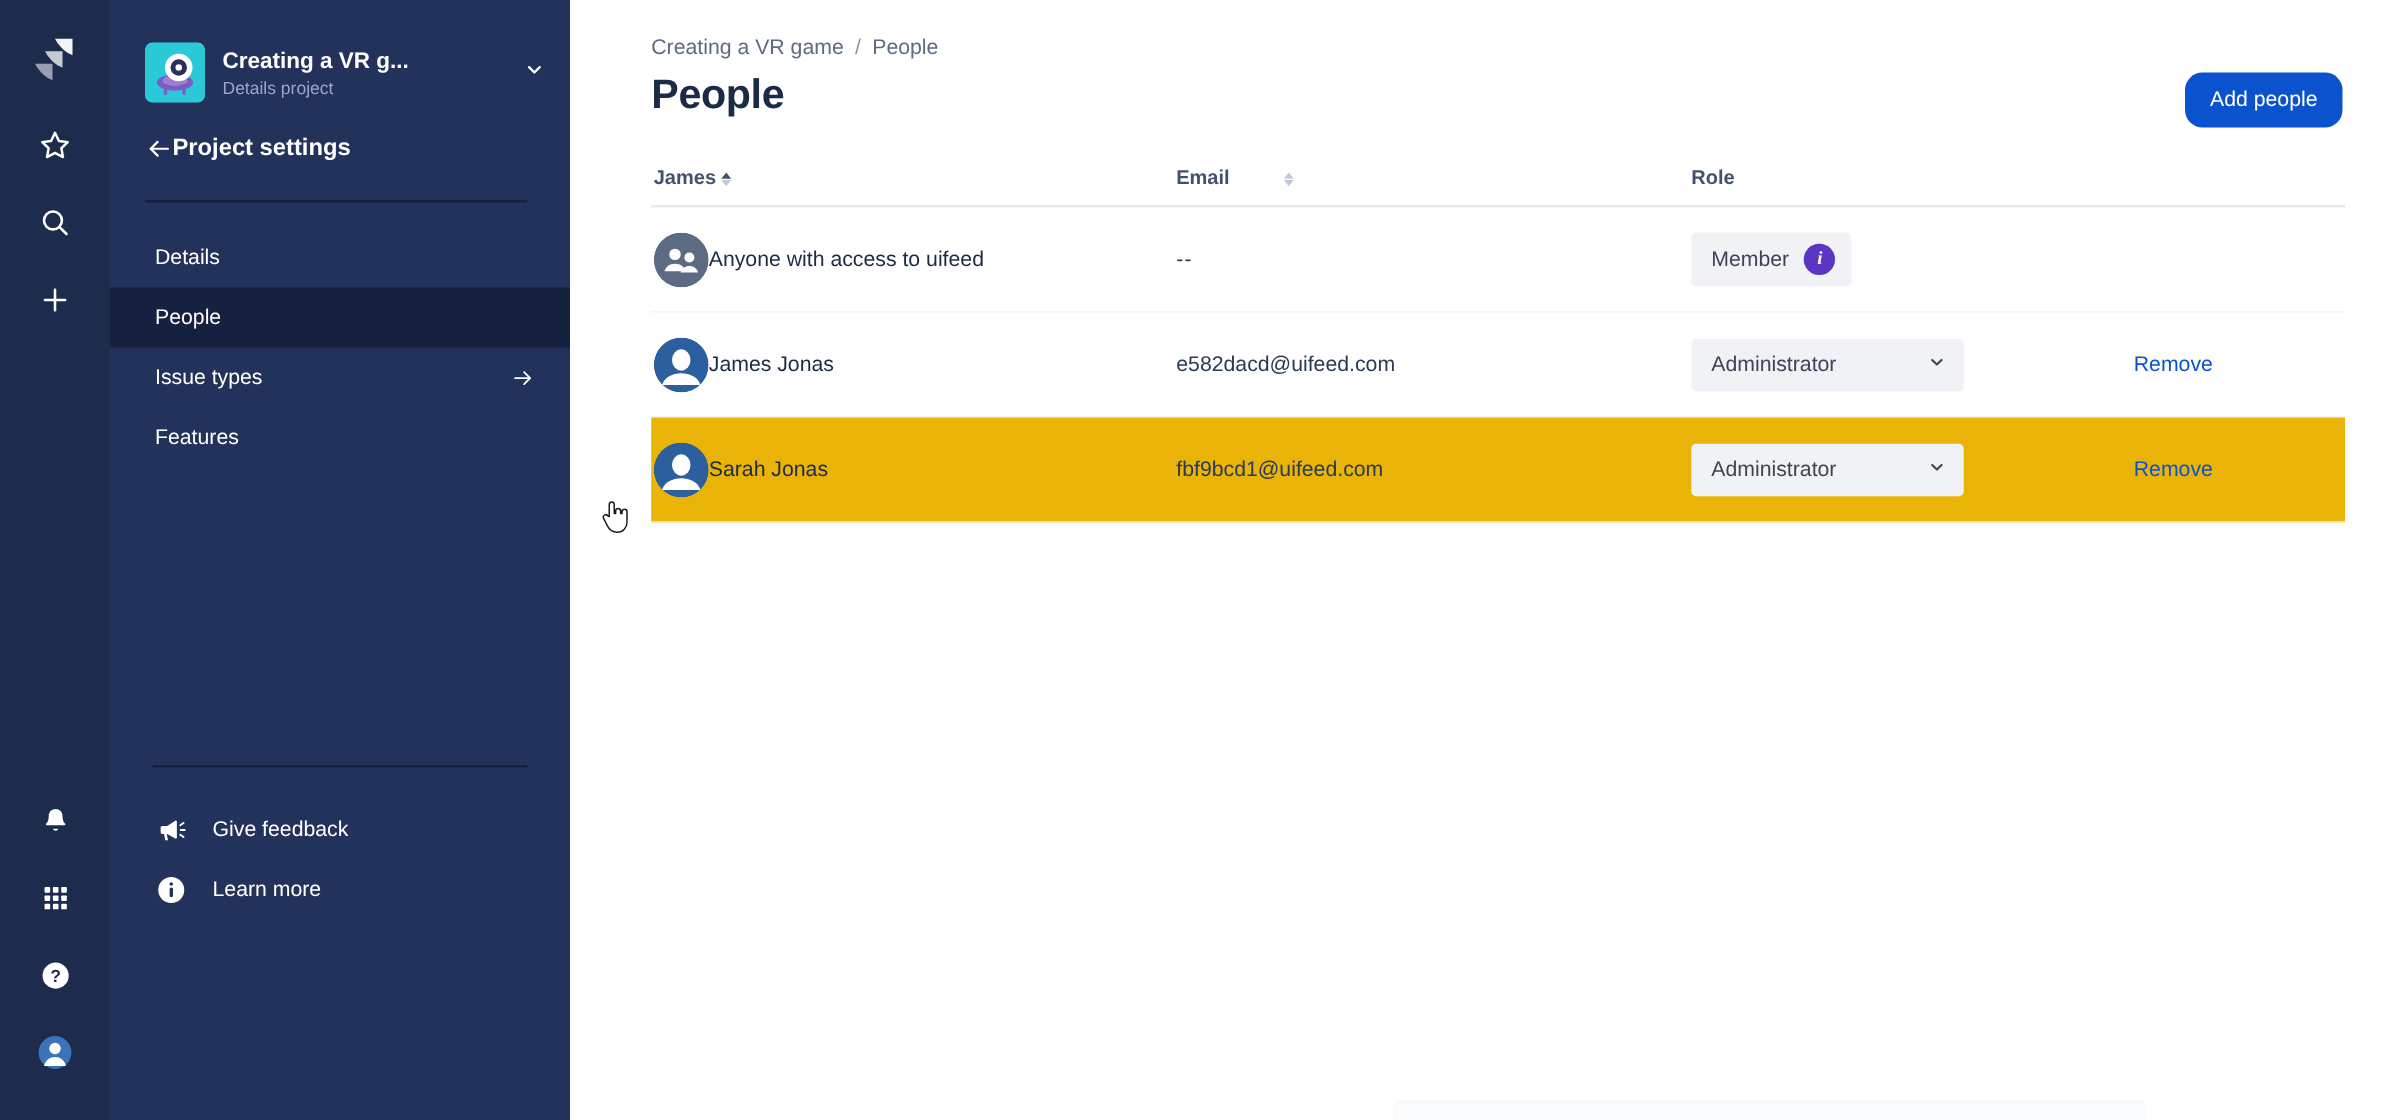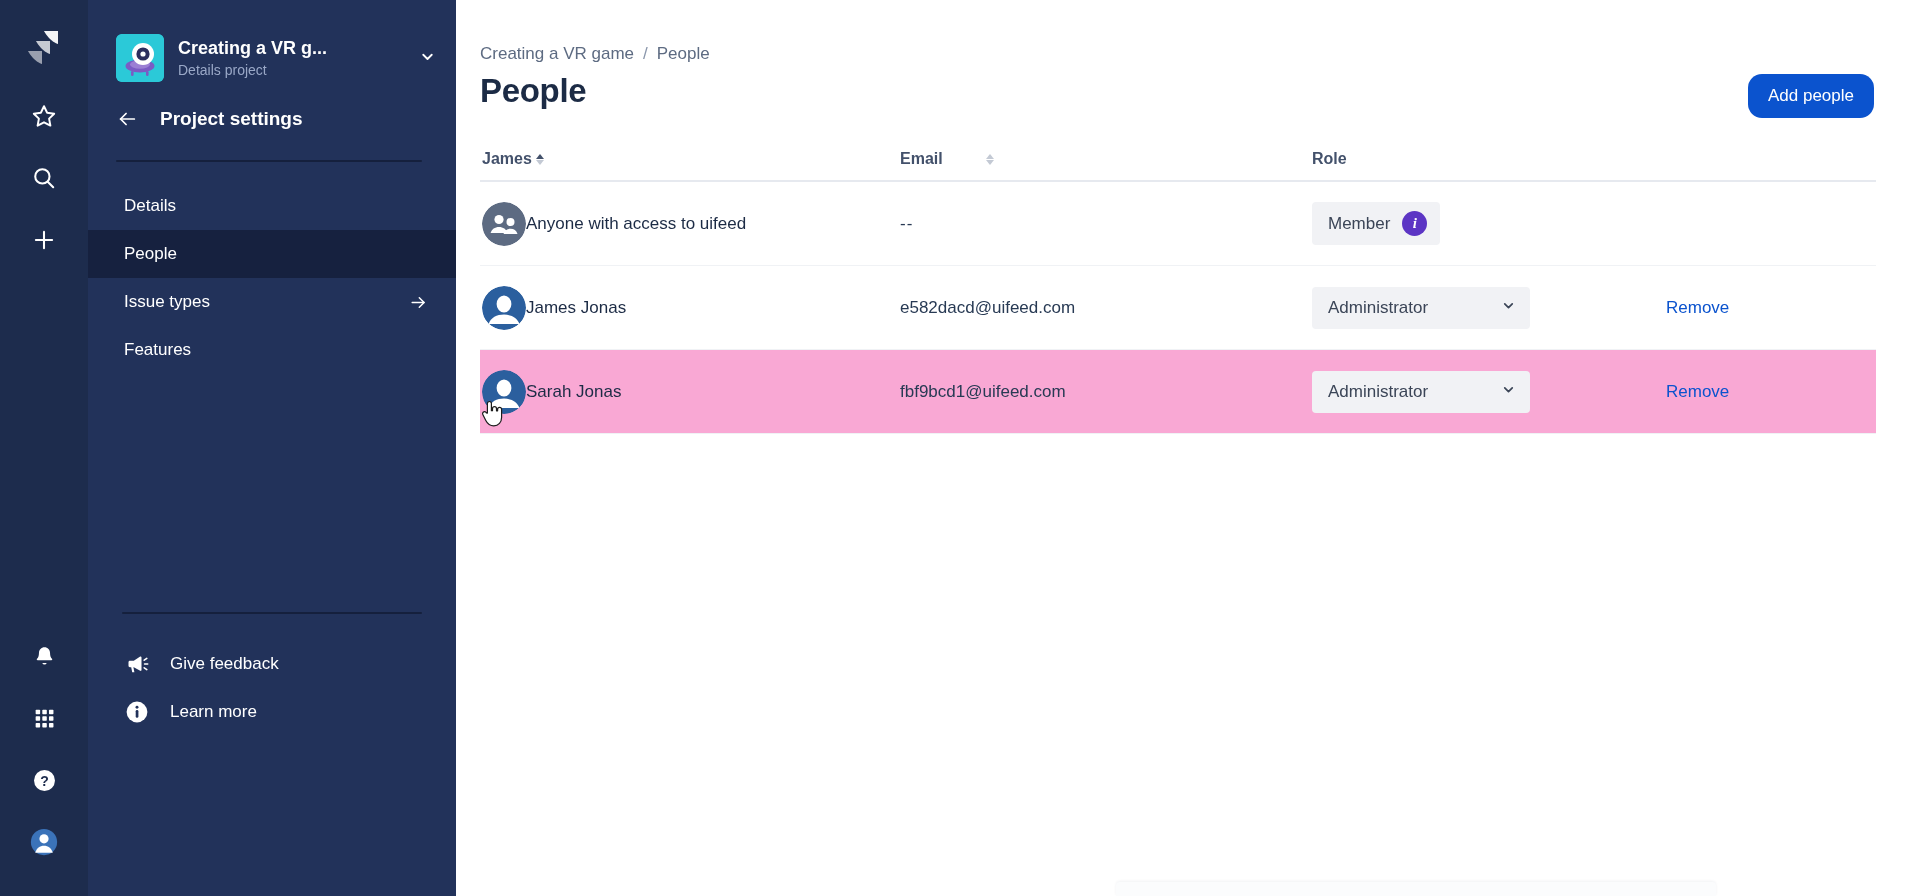--- a/index.html
+++ b/index.html
@@ -46,21 +46,21 @@
   }
   .proj-meta { flex: 1; min-width: 0; }
   .proj-name {
     color: #ffffff; font-size: 18px; font-weight: 700;
     line-height: 22px; white-space: nowrap; overflow: hidden;
   }
   .proj-sub { color: #9aa8c7; font-size: 14px; line-height: 19px; margin-top: 2px; }
   .proj-chevron { color: #ffffff; flex-shrink: 0; padding: 4px; cursor: pointer; }
 
   .settings-head {
-    display: flex; align-items: center; gap: 22px;
+    display: flex; align-items: center; 
     padding: 16px 28px 14px 28px;
   }
   .back-arrow { color: #ffffff; cursor: pointer; display: flex; align-items: center; }
   .settings-title { color: #ffffff; font-size: 19px; font-weight: 600; }
 
   .divider {
     height: 2px; background: #15203d;
     margin: 16px 34px 0 28px; border-radius: 1px;
   }
 
@@ -81,21 +81,21 @@
   }
   .foot-item {
     display: flex; align-items: center; gap: 20px;
     padding: 10px 28px 10px 36px; height: 48px;
     color: #ffffff; font-size: 17px; cursor: pointer;
   }
   .foot-icon { width: 26px; display: flex; align-items: center; justify-content: center; }
 
   
   .main { flex: 1; background: #ffffff; position: relative; overflow: hidden; }
-  .main-inner { padding: 44px 44px 0 24px; }
+  .main-inner { padding: 28px 44px 0 24px; margin-left: 41px; }
 
   .breadcrumb {
     display: flex; align-items: center; gap: 9px;
     font-size: 17px; color: #5d6b82; margin-bottom: 8px;
   }
   .crumb-link { cursor: pointer; }
   .crumb-sep { color: #8b97ac; }
   .crumb-current { color: #5d6b82; cursor: pointer; }
 
   .title-row {
@@ -134,21 +134,21 @@
     border-left: 4px solid transparent; border-right: 4px solid transparent;
   }
   .sort-up { border-bottom: 5px solid #c3c9d4; }
   .sort-dn { border-top: 5px solid #c3c9d4; }
   .sort-up.on { border-bottom-color: #43516b; }
 
   .tr {
     display: flex; align-items: center;
     height: 84px; border-bottom: 1px solid #f0f2f5;
   }
-  .tr.hover { background: #f9a8d4; }
+  .tr.hover { background: #eab308; }
   .cell-name { width: 420px; display: flex; align-items: center; padding-left: 2px; }
   .cell-email { width: 412px; font-size: 17px; color: #283a54; }
   .cell-role { width: 270px; }
   .cell-act { flex: 1; }
 
   .avatar { width: 44px; height: 44px; border-radius: 50%; flex-shrink: 0; position: relative; overflow: hidden; }
   .person-name { font-size: 17px; color: #1c2b45; }
   .email-dash { font-size: 17px; color: #283a54; letter-spacing: 1px; }
 
   .member-pill {

